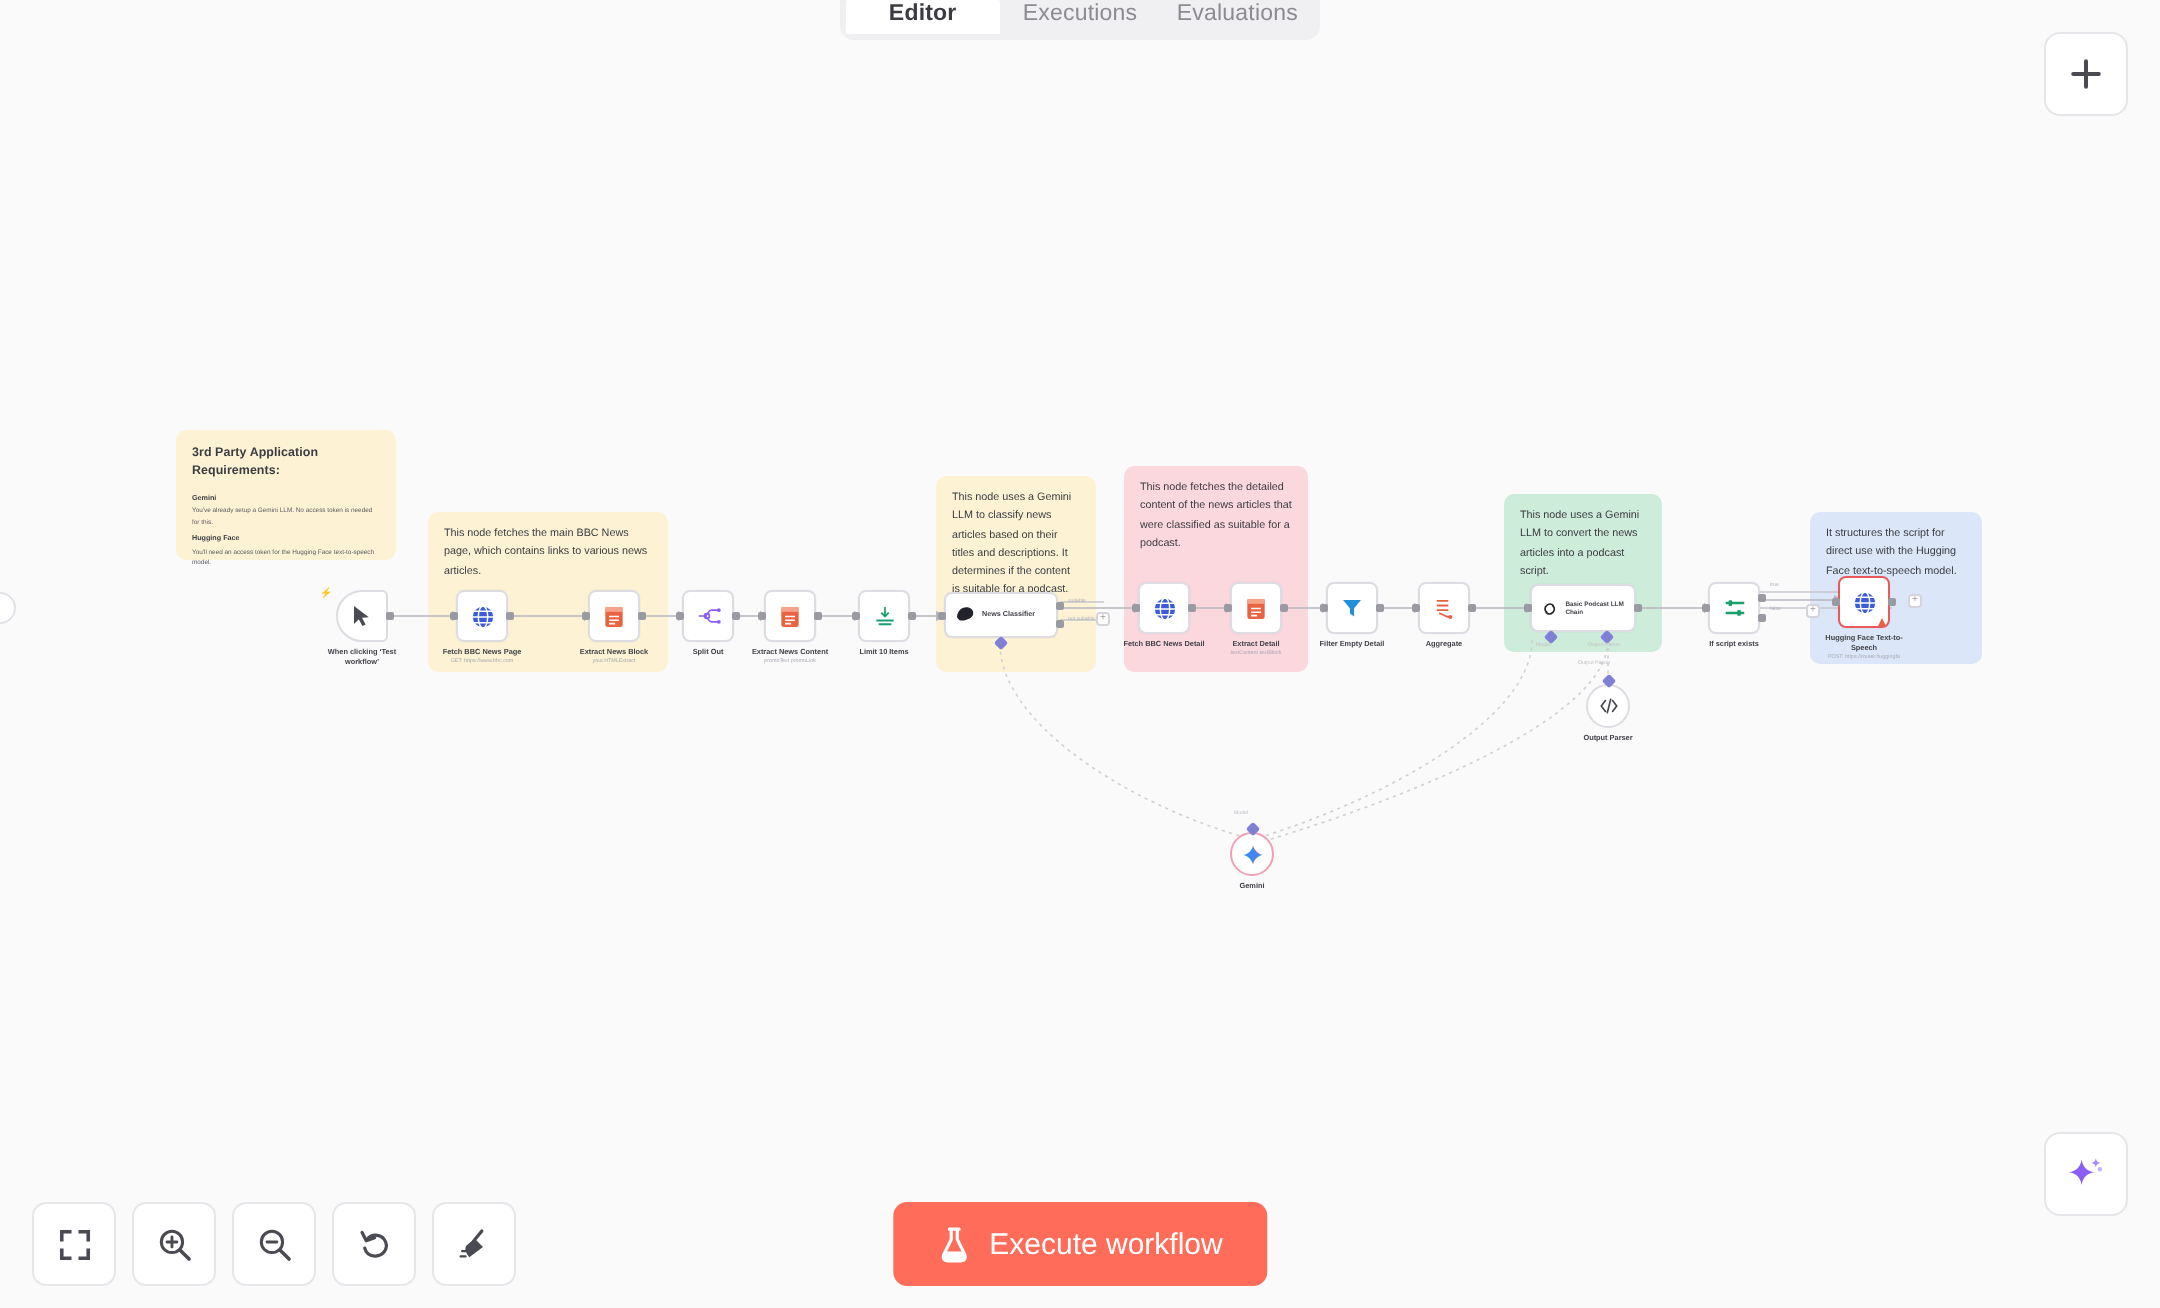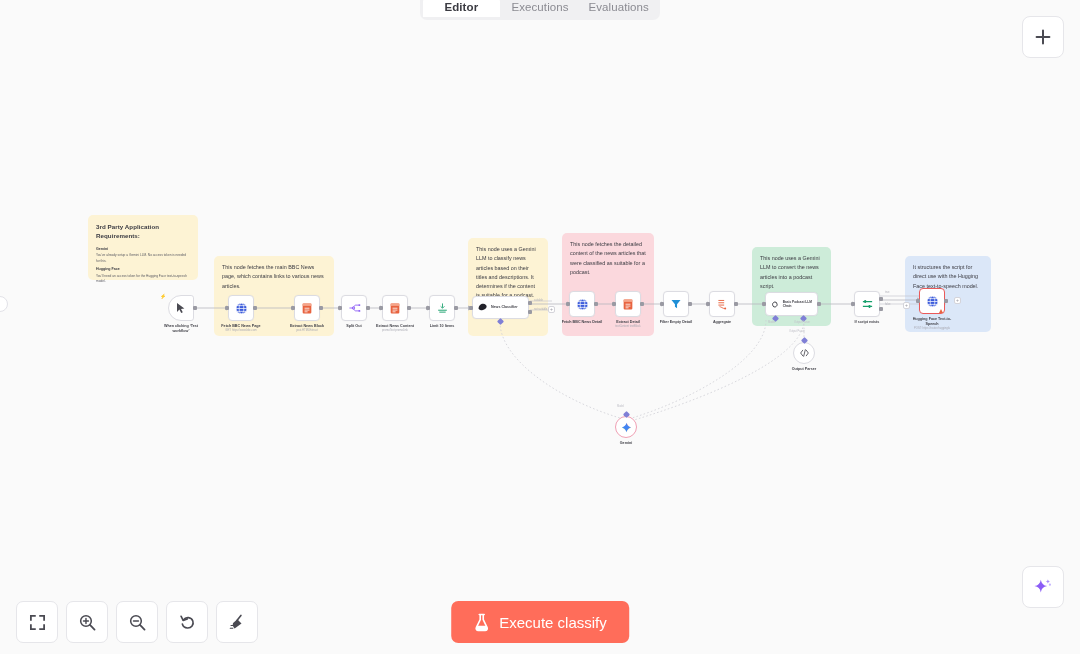--- a/index.html
+++ b/index.html
@@ -486,16 +486,16 @@
         <path d="M3.2,13.2 h2.6 M2.4,16 h2.6" stroke="#4a4a52" stroke-width="1.2" stroke-linecap="round"></path>
       </svg>
     </div>
   </div>
 
   <button class="exec">
     <svg width="17" height="19" viewBox="0 0 18 20">
       <path d="M6.4,1.6 h5.2 M7.4,1.6 v5.4 L3.4,15.2 C2.6,17 3.6,18.4 5.4,18.4 h7.2 C14.4,18.4 15.4,17 14.6,15.2 L10.6,7 V1.6" stroke="#fff" stroke-width="1.7" fill="none" stroke-linejoin="round" stroke-linecap="round"></path>
       <path d="M4.6,13.4 h8.8 L14.6,15.2 C15.4,17 14.4,18.4 12.6,18.4 H5.4 C3.6,18.4 2.6,17 3.4,15.2 Z" fill="#fff"></path>
     </svg>
-    <span>Execute classify</span>
+    <span>Execute workflow</span>
   </button>
 
 </div>
 
 </body></html>

